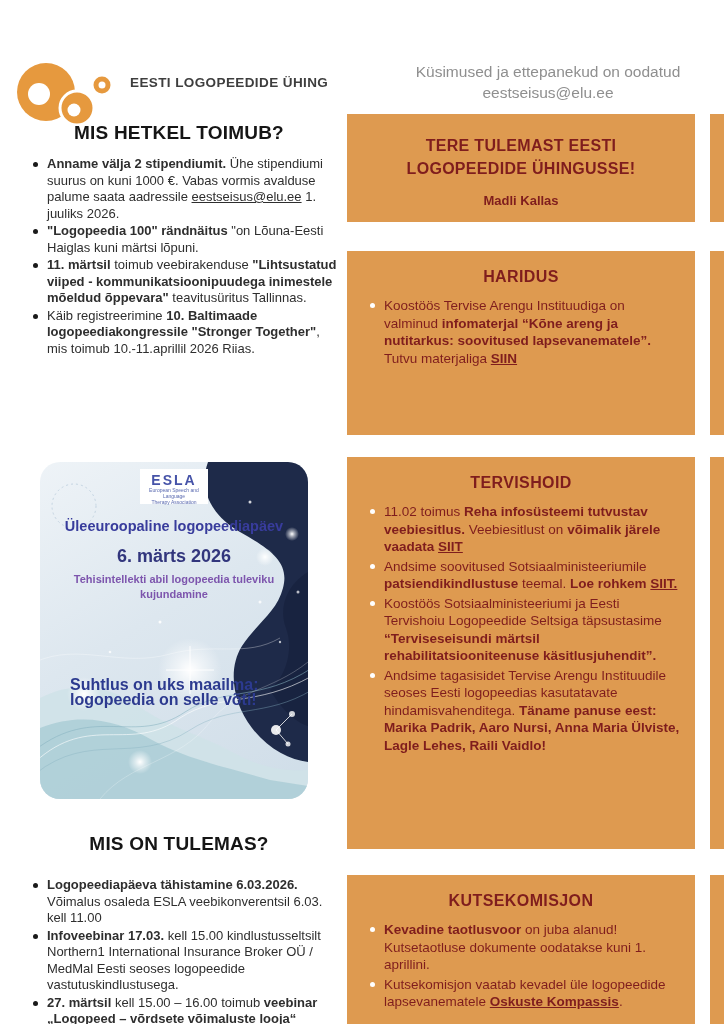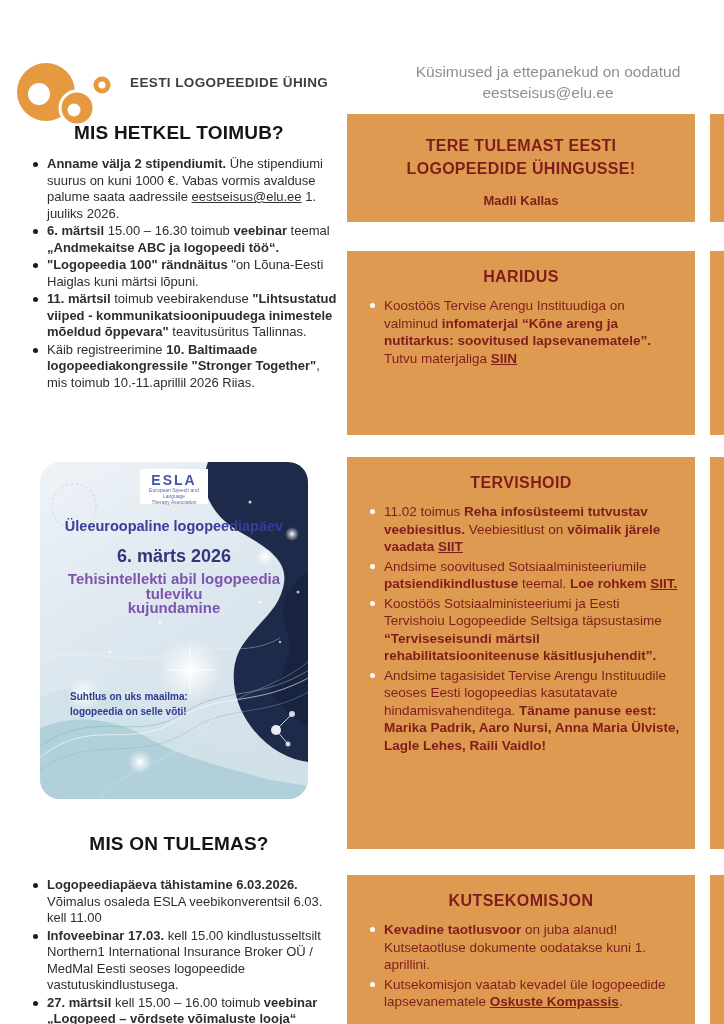--- a/index.html
+++ b/index.html
@@ -31,22 +31,22 @@
   .poster svg{position:absolute;left:0;top:0;}
   .esla-badge{position:absolute;left:100px;top:7px;width:68px;height:35px;background:#fff;
               text-align:center;padding-top:4px;box-sizing:border-box;}
   .esla-letters{display:block;font-size:14px;font-weight:bold;color:#4653A8;letter-spacing:2px;line-height:14px;}
   .esla-sub{display:block;font-size:5px;color:#5a6ab0;line-height:6px;}
   .poster-title{position:absolute;top:56px;left:0;width:100%;text-align:center;
                 font-size:14.5px;font-weight:bold;color:var(--poster-blue,#383C9C);}
   .poster-date{position:absolute;top:84px;left:0;width:100%;text-align:center;
                font-size:18px;font-weight:bold;color:#32367d;}
   .poster-sub{position:absolute;top:110px;left:0;width:100%;text-align:center;
-              font-size:15px;font-weight:bold;color:var(--poster-purple,#7D55AD);line-height:14.5px;}
-  .poster-tagline{position:absolute;top:228px;left:30px;font-size:10px;font-weight:bold;
+              font-size:11px;font-weight:bold;color:var(--poster-purple,#7D55AD);line-height:14.5px;}
+  .poster-tagline{position:absolute;top:216px;left:30px;font-size:16px;font-weight:bold;
                   color:#2C3A8F;line-height:14.5px;}
 
   
   .box{position:absolute;left:347px;width:348px;background:var(--accent-orange,#DE9A50);
        color:#7f1d1d;box-sizing:border-box;}
   #box-welcome{top:70px;height:108px;padding-top:20px;text-align:center;}
   #box-haridus{top:207px;height:184px;padding-top:17px;}
   #box-tervishoid{top:413px;height:392px;padding-top:17px;}
   #box-kutse{top:831px;height:179px;padding-top:17px;}
   .box-title{text-align:center;font-weight:bold;font-size:16px;letter-spacing:.4px;}
@@ -80,24 +80,20 @@
   <div class="contact">
     <div>Küsimused ja ettepanekud on oodatud</div>
     <div class="email">eestseisus@elu.ee</div>
   </div>
 
   <h2 class="section-title" id="sec1">MIS HETKEL TOIMUB?</h2>
   <ul class="list" id="list1">
     <li>
         <span class="dot"></span>
         <span class="li-text"><span class="b ">Anname välja 2 stipendiumit.</span><span class=""> Ühe stipendiumi suurus on kuni 1000 €. Vabas vormis avalduse palume saata aadressile </span><span class="u">eestseisus@elu.ee</span><span class=""> 1. juuliks 2026.</span></span>
-      </li>
-    <li>
-        <span class="dot"></span>
-        <span class="li-text"><span class="b ">6. märtsil</span><span class=""> 15.00 – 16.30 toimub </span><span class="b ">veebinar</span><span class=""> teemal </span><span class="b ">„Andmekaitse ABC ja logopeedi töö“.</span></span>
       </li>
     <li>
         <span class="dot"></span>
         <span class="li-text"><span class="b ">"Logopeedia 100" rändnäitus</span><span class=""> "on Lõuna-Eesti Haiglas kuni märtsi lõpuni.</span></span>
       </li>
     <li>
         <span class="dot"></span>
         <span class="li-text"><span class="b ">11. märtsil</span><span class=""> toimub veebirakenduse </span><span class="b ">"Lihtsustatud viiped - kommunikatsioonipuudega inimestele mõeldud õppevara"</span><span class=""> teavitusüritus Tallinnas.</span></span>
       </li>
     <li>

